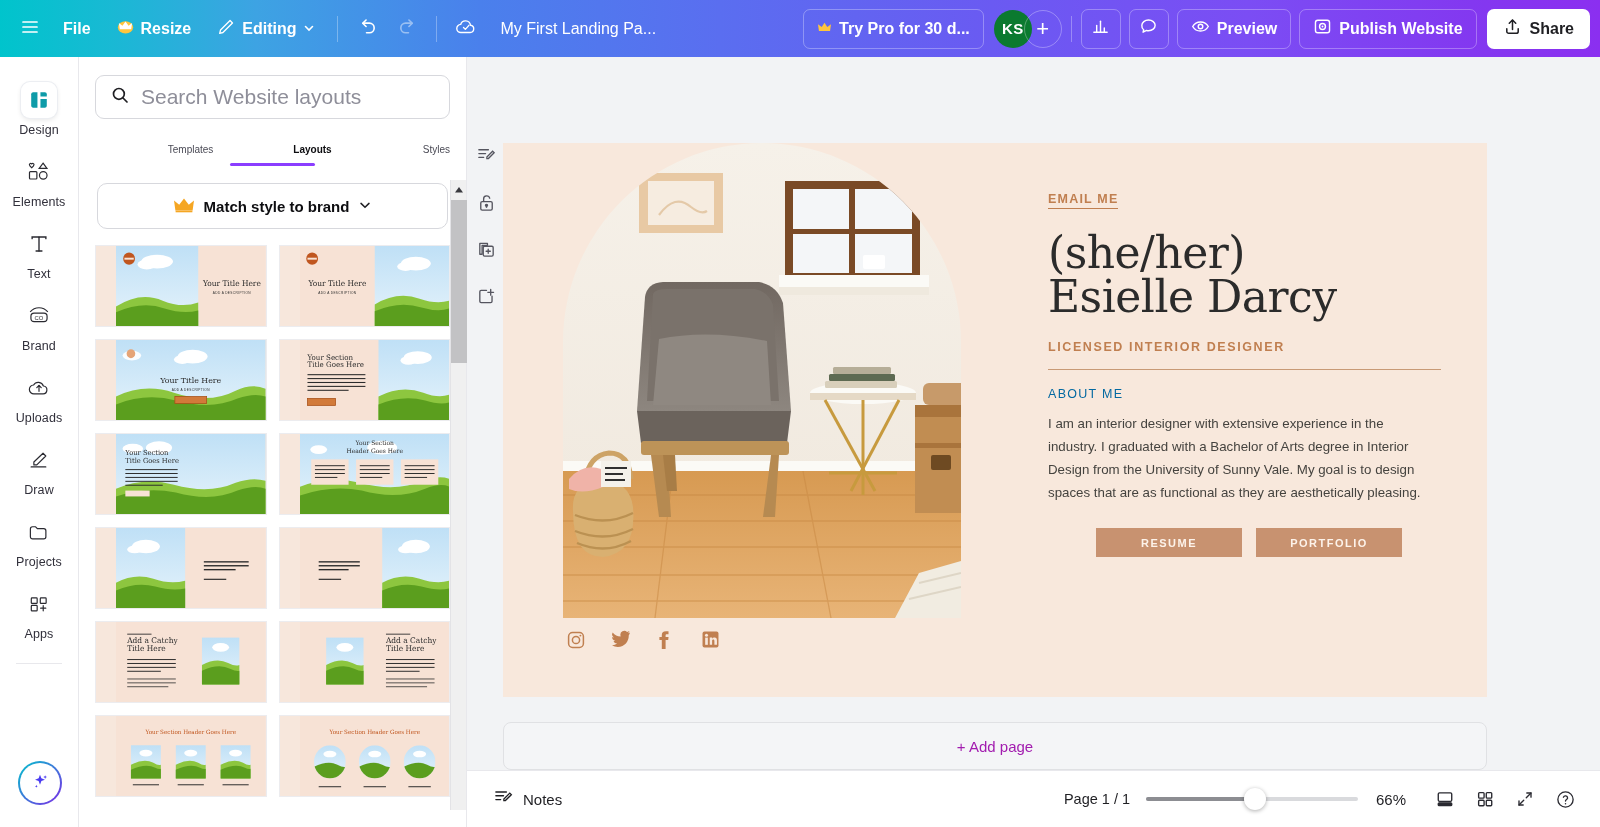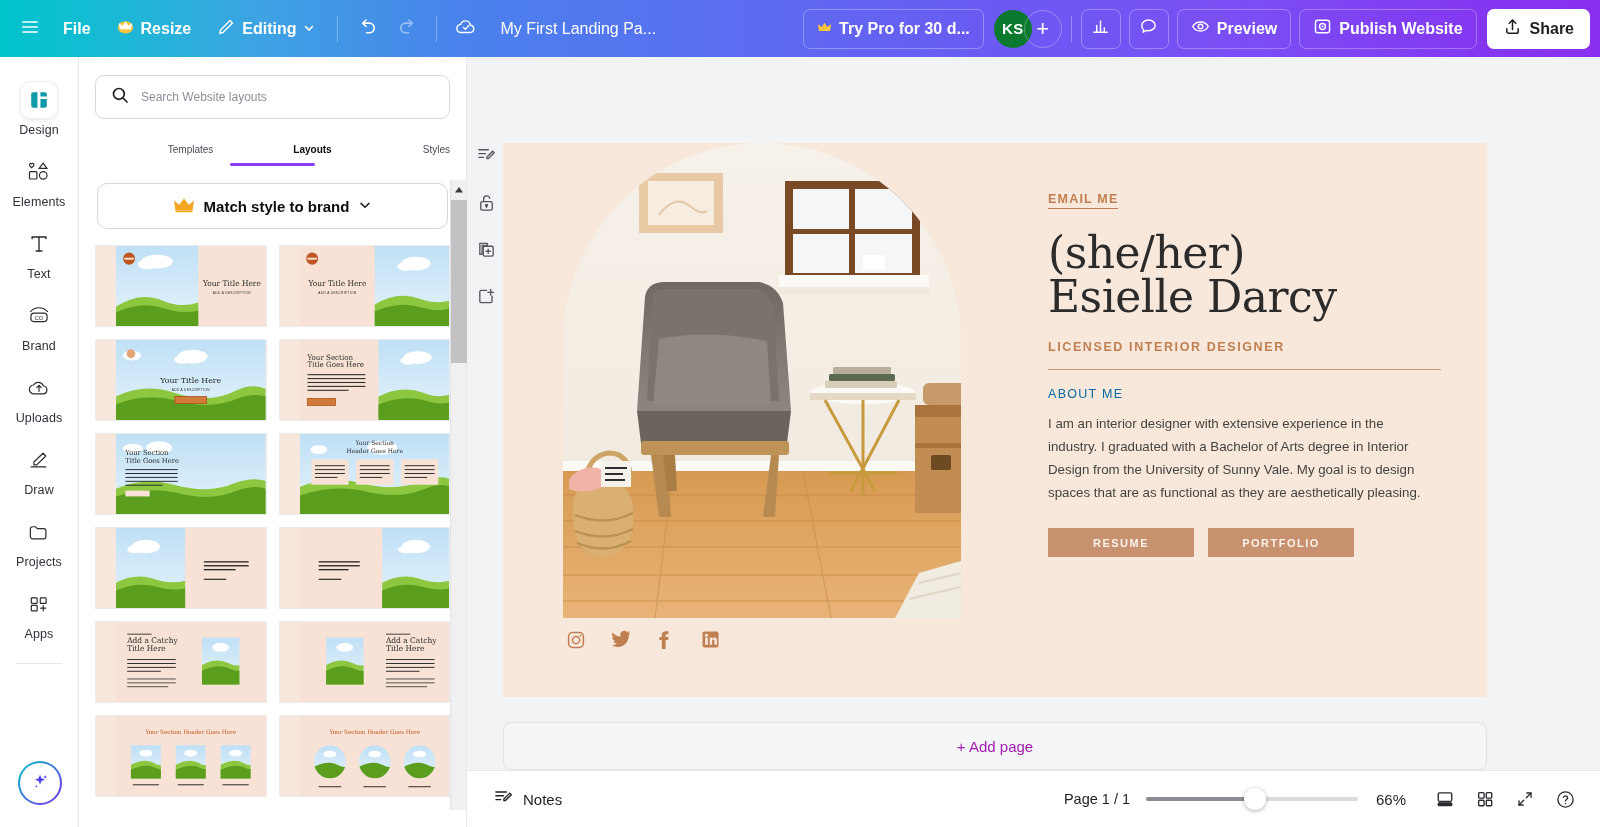--- a/index.html
+++ b/index.html
@@ -89,21 +89,21 @@
     background: #fff; border-right: 1px solid #e8e8ec;
     display: flex; flex-direction: column; overflow: hidden;
   }
   .search-wrap { padding: 18px 16px 0; }
   .search-box {
     height: 44px; border: 1px solid #d7d8dd; border-radius: 9px;
     display: flex; align-items: center; padding: 0 14px; gap: 11px;
     background: #fff; cursor: text;
   }
   .search-box input {
-    border: 0; outline: 0; flex: 1; font-size: 12px; color: #31303b;
+    border: 0; outline: 0; flex: 1; font-size: 21px; color: #31303b;
     font-family: "Liberation Sans", sans-serif; background: transparent;
   }
   .search-box input::placeholder { color: #8e8e99; }
 
   .tabs { display: flex; padding: 0 16px; margin-top: 16px; gap: 0; }
   .tab {
     flex: 1; text-align: right; font-size: 10px; color: #4a4a55;
     padding: 9px 0 11px; cursor: pointer; position: relative;
   }
   .tab.active { color: #0d0d10; font-weight: bold; }
@@ -190,21 +190,21 @@
   .role {
     margin-top: 21px; font-size: 12.5px; letter-spacing: 1.6px; color: #c07f50; font-weight: bold;
   }
   .hr { margin-top: 15px; height: 1px; background: #c89a76; width: 393px; }
   .about-label {
     margin-top: 17px; font-size: 12.5px; letter-spacing: 1.3px; color: #0369a1;
   }
   .about-text {
     margin-top: 11px; font-size: 13.3px; line-height: 23px; color: #45433f; width: 382px;
   }
-  .cta-row { margin-top: 24px; display: flex; gap: 14px; }
+  .cta-row { margin-top: 24px; display: flex; gap: 14px; margin-left: 48px; }
   .cta {
     width: 146px; height: 29px; background: #c89270; color: #fdf3ea;
     display: flex; align-items: center; justify-content: center;
     font-size: 11px; letter-spacing: 1.5px; font-weight: bold; cursor: pointer;
   }
 
   .add-page {
     position: absolute; left: 36px; top: 665px; width: 984px; height: 48px;
     border: 1px solid #e0e1e4; border-radius: 8px; background: #f4f5f7;
     display: flex; align-items: center; justify-content: center;

